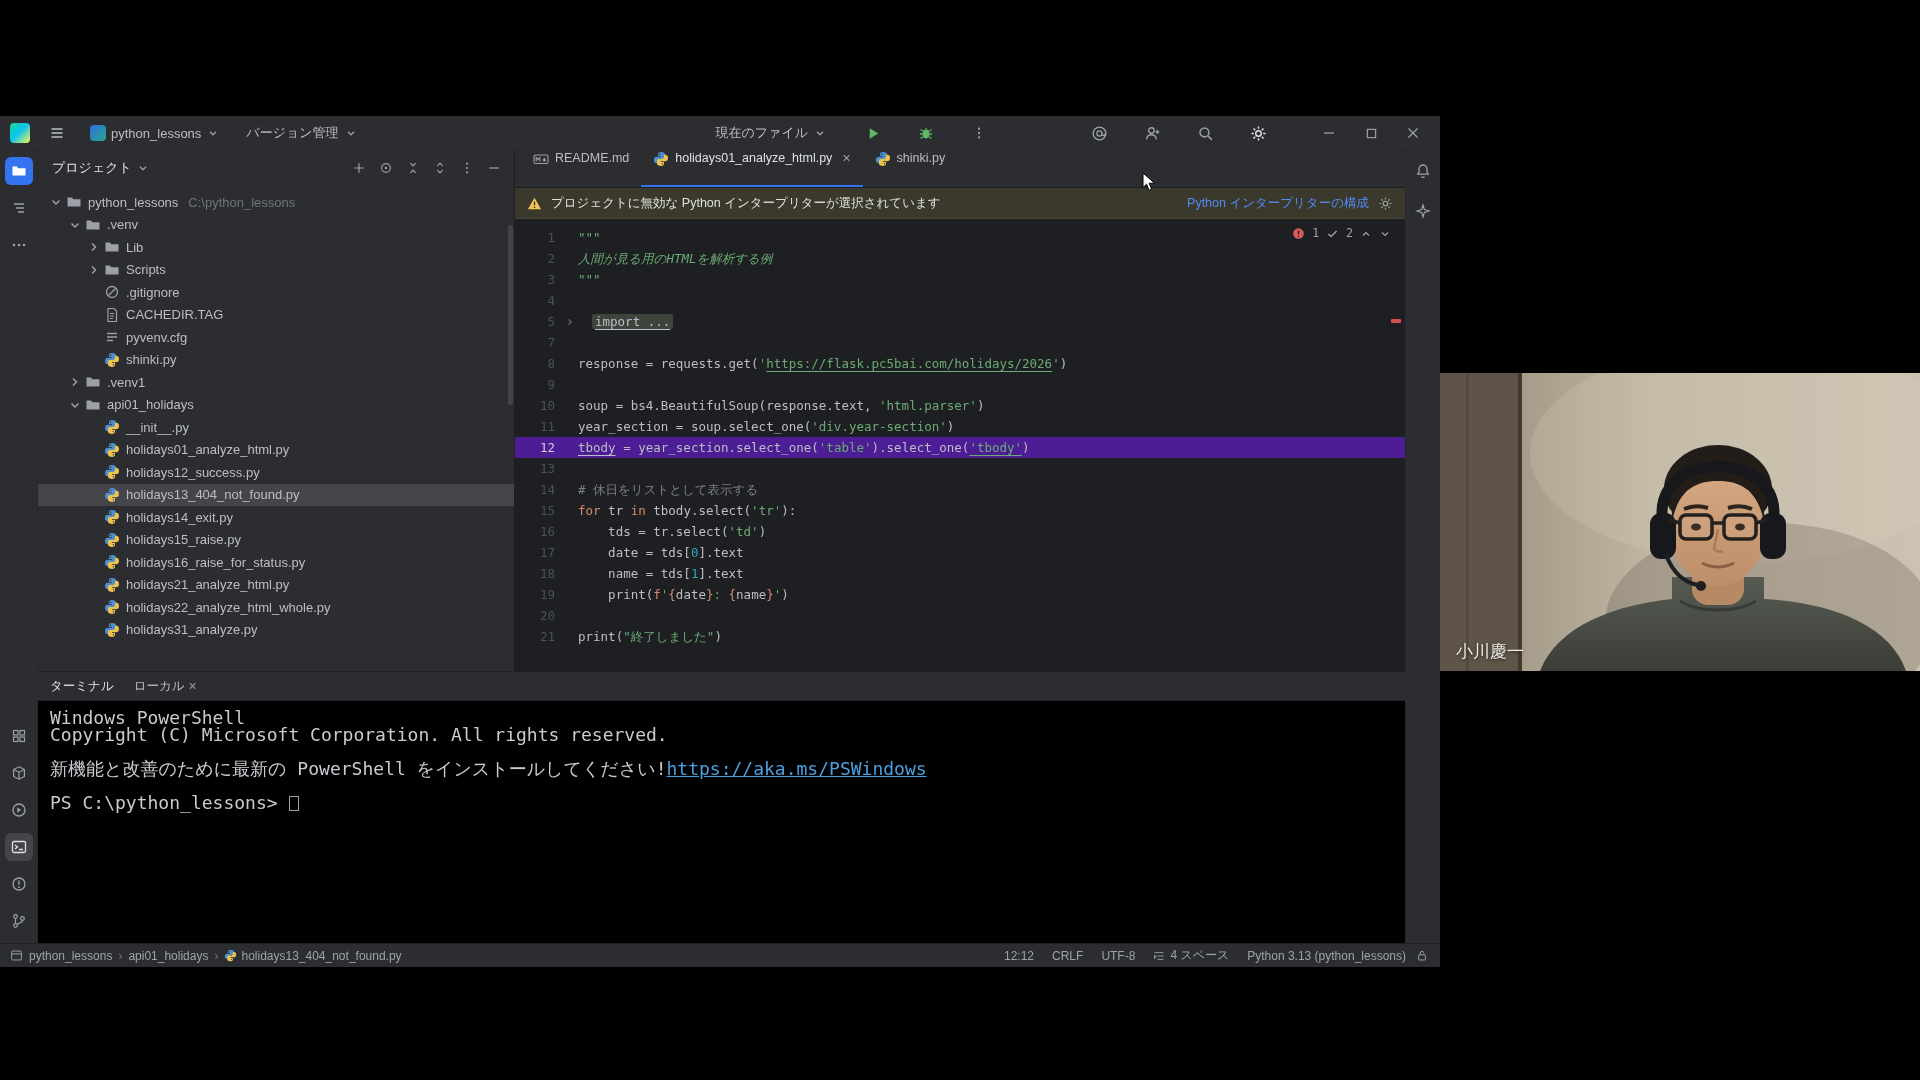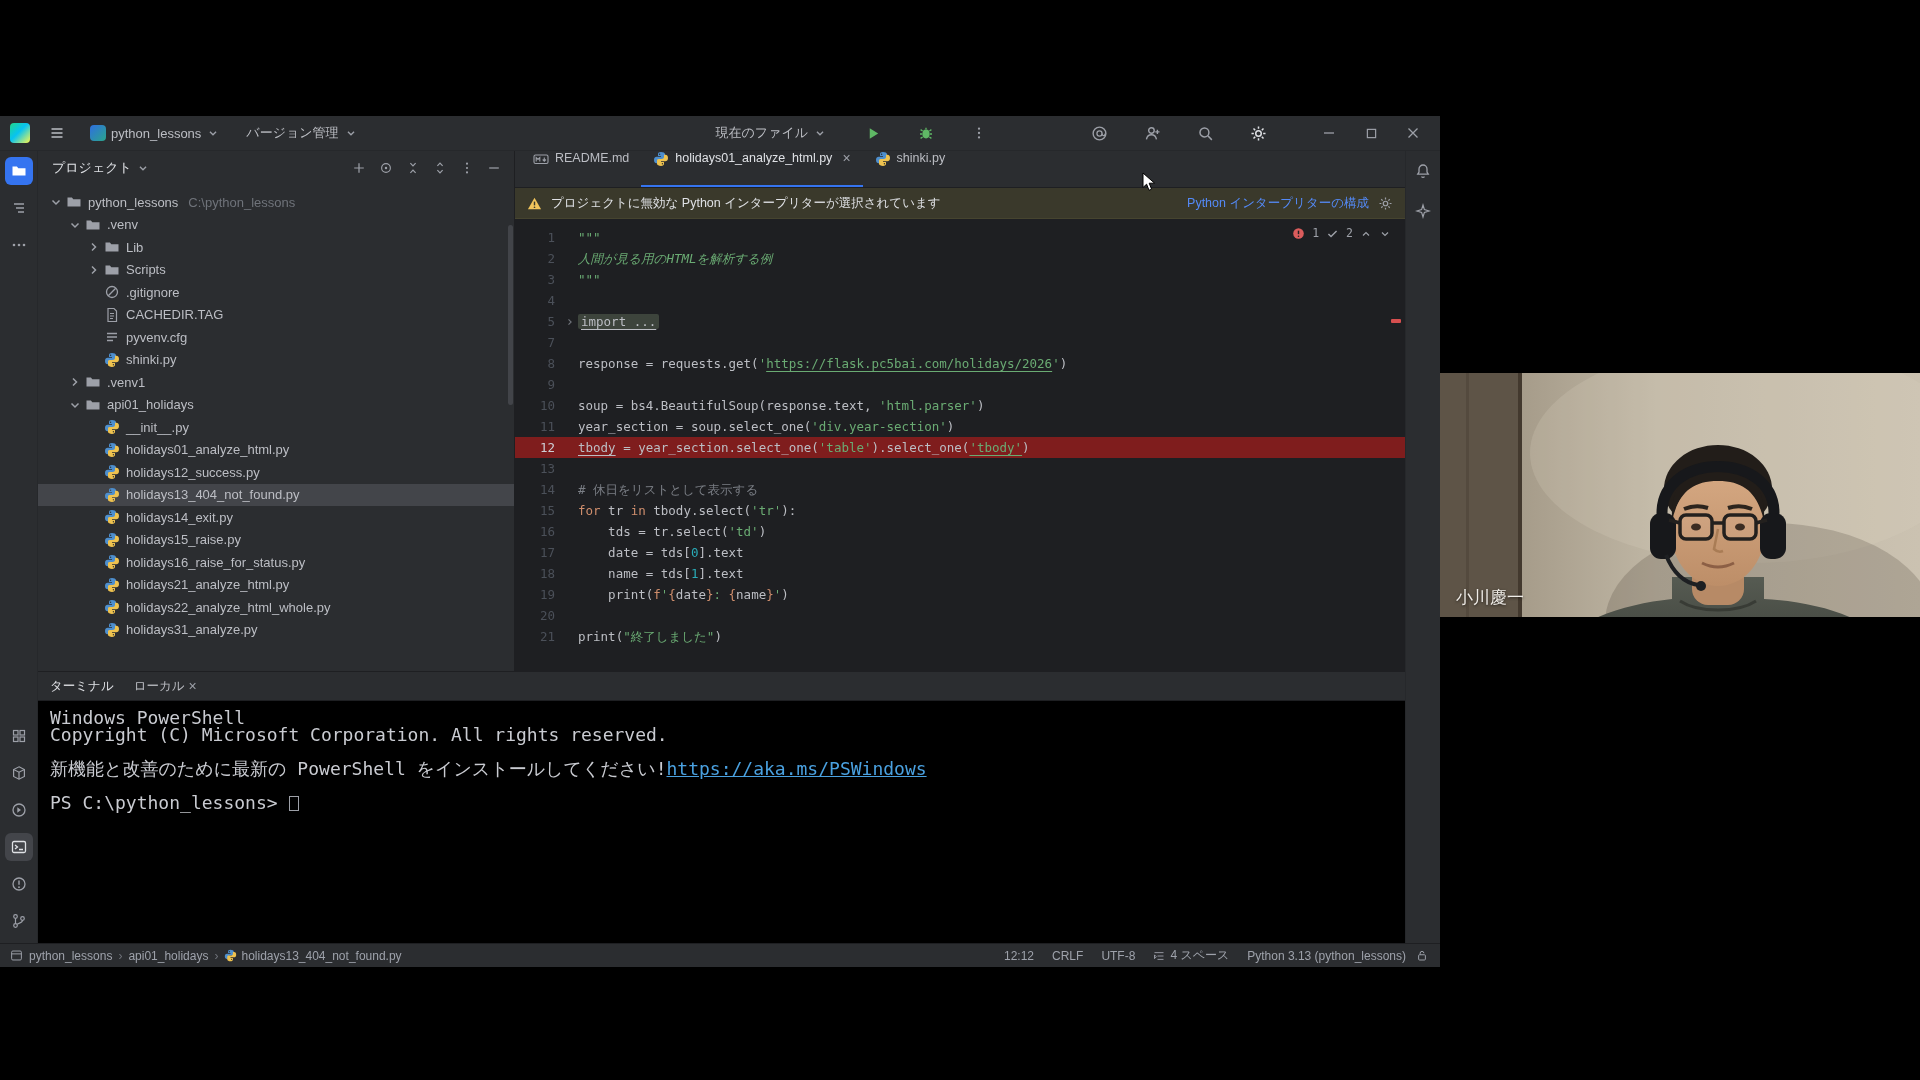--- a/index.html
+++ b/index.html
@@ -65,36 +65,36 @@
   .tab .ic{margin:0;}
   .tab-close{color:#9da0a8;margin-left:4px;font-size:14px;line-height:1;}
 
   .banner{height:30px;flex:none;background:#3a392b;border-bottom:1px solid #46442f;
           display:flex;align-items:center;gap:9px;padding:0 12px;font-size:12.5px;color:#dfe1e5;}
   .banner-link{margin-left:auto;color:#548af7;}
   .banner-gear{color:#9da0a8;display:flex;align-items:center;}
 
   .code{flex:1;position:relative;padding-top:8px;font-size:12.5px;line-height:21px;overflow:hidden;}
   .cl{display:flex;height:21px;}
-  .cl.cur{background:#7f1d1d;}
+  .cl.cur{background:#4c1d95;}
   .cl.cur .ln{color:#ced0d6;}
   .ln{width:40px;flex:none;text-align:right;padding-right:6px;color:#4b5059;}
   .fm{width:17px;flex:none;color:#6f737a;display:flex;align-items:center;justify-content:center;}
   .fold-chev{width:12px;height:12px;}
   .ct{white-space:pre;flex:1;color:#bcbec4;}
   .tk-d{color:#bcbec4;}
   .tk-k{color:#cf8e6d;}
   .tk-s{color:#6aab73;}
   .tk-si{color:#6aab73;font-style:italic;}
   .tk-su{color:#6aab73;text-decoration:underline;text-underline-offset:3px;}
   .tk-du{color:#bcbec4;text-decoration:underline;text-underline-offset:3px;}
   .tk-n{color:#2aacb8;}
   .tk-c{color:#7a7e85;}
   .tk-f{color:#bcbec4;background:#3d443c;border-radius:2px;padding:0 3px;
-        text-decoration:underline;text-underline-offset:3px;}
+        text-decoration:underline;text-underline-offset:3px;margin-left:14px;}
   .inspections{position:absolute;top:4px;right:14px;display:flex;align-items:center;gap:7px;
                font-size:11.5px;color:#9da0a8;}
   .insp-ico{display:flex;align-items:center;}
   .stripe-mark{position:absolute;right:4px;top:100px;width:10px;height:4px;border-radius:1px;background:#d64f4f;}
 
   
   .terminal{height:274px;flex:none;display:flex;flex-direction:column;background:#000000;border-top:1px solid #1e1f22;}
   .term-bar{height:28px;flex:none;display:flex;align-items:center;gap:20px;padding:0 12px;
             background:#2b2d30;border-bottom:1px solid #1e1f22;font-size:12.5px;}
   .term-title{color:#dfe1e5;}
@@ -113,21 +113,21 @@
   .crumb-sep{color:#6f737a;}
   .sb-right{margin-left:auto;display:flex;align-items:center;gap:18px;}
   .sb-item{display:flex;align-items:center;gap:5px;}
   .sb-lock{color:#9ea2ab;display:flex;align-items:center;margin-left:4px;}
 
   
   .right-strip{width:34px;flex:none;background:#2b2d30;border-left:1px solid #26282b;
                display:flex;flex-direction:column;align-items:center;padding-top:6px;gap:12px;}
 
   
-  .webcam{position:absolute;left:1440px;top:373px;width:480px;height:244px;background:#141210;overflow:hidden;}
+  .webcam{position:absolute;left:1440px;top:373px;width:480px;height:298px;background:#141210;overflow:hidden;}
   .webcam svg{display:block;}
   .cam-name{position:absolute;left:16px;bottom:8px;font-size:17px;color:#f0ede8;
             text-shadow:0 1px 3px rgba(0,0,0,.65);}
 
   
   .cursor{position:absolute;left:1142px;top:172px;width:14px;height:20px;z-index:50;}
 </style>
 </head>
 <body>
 

